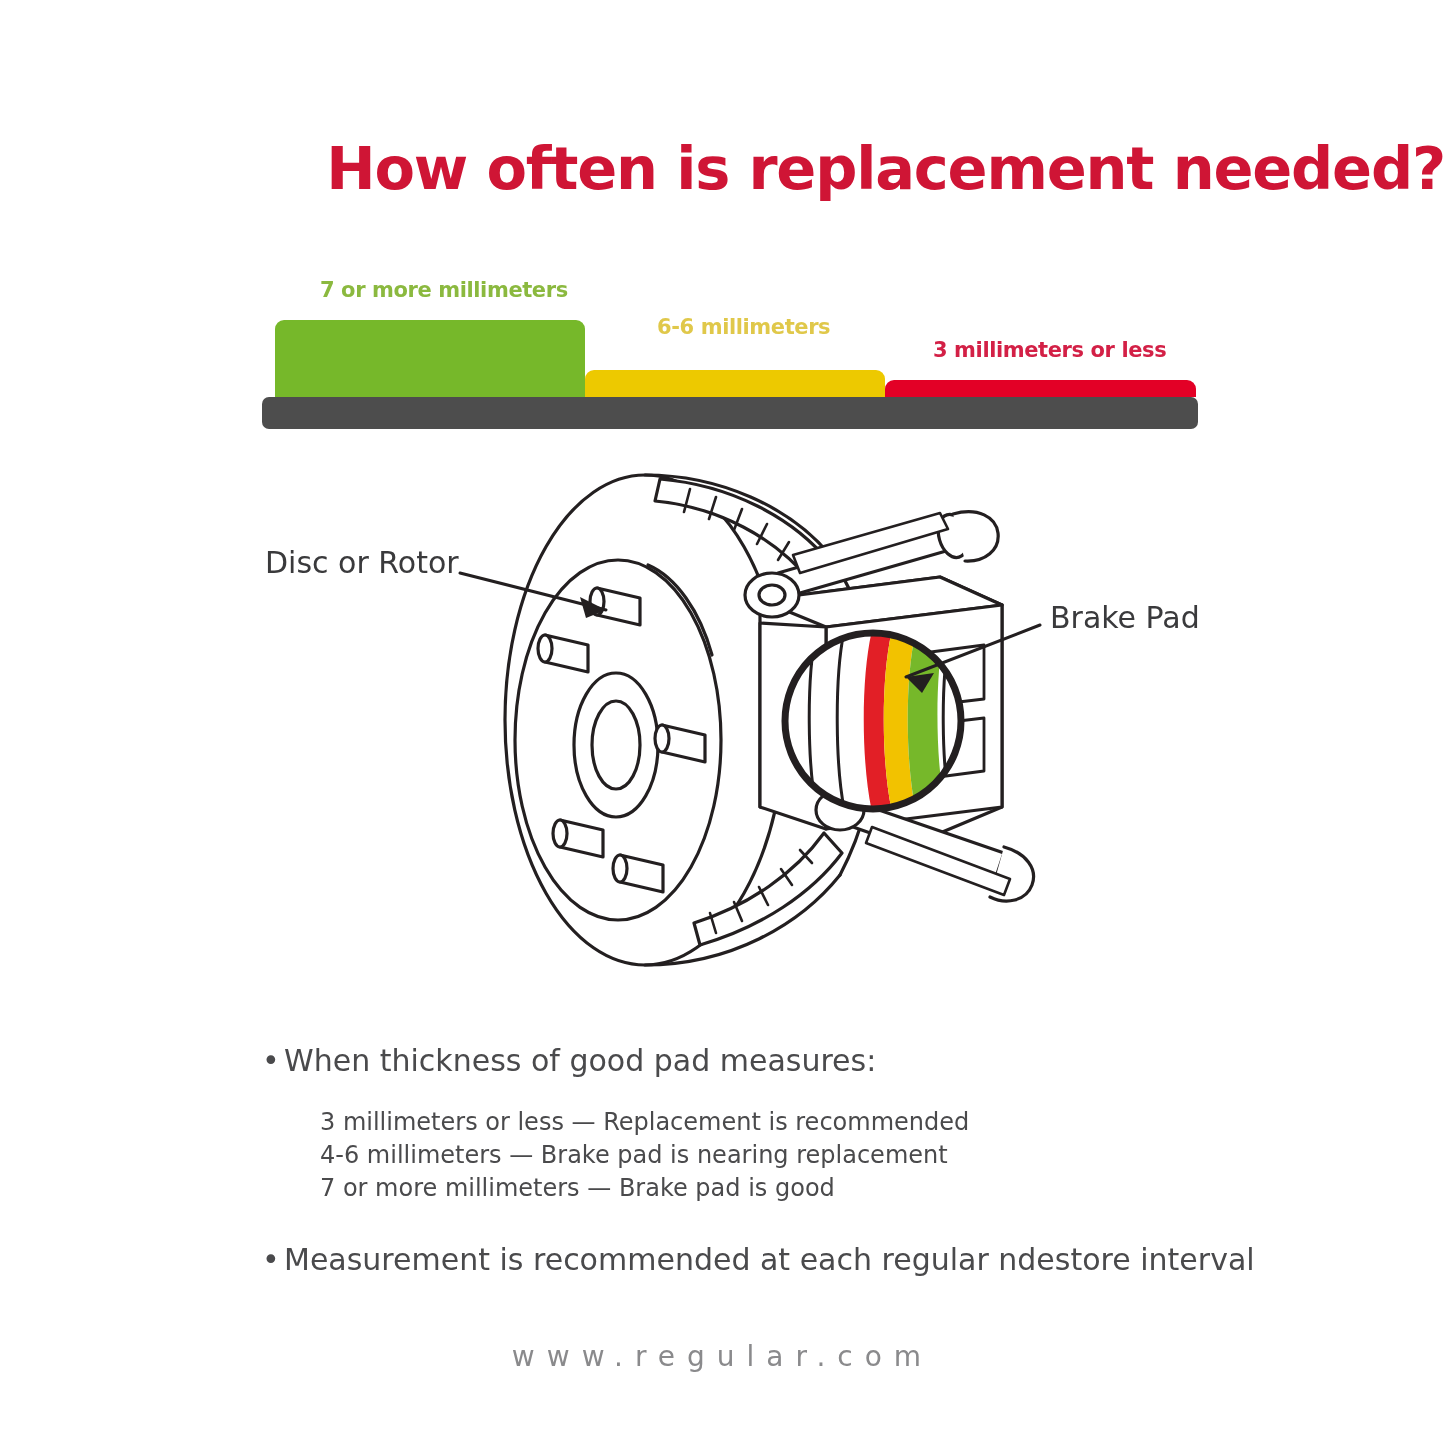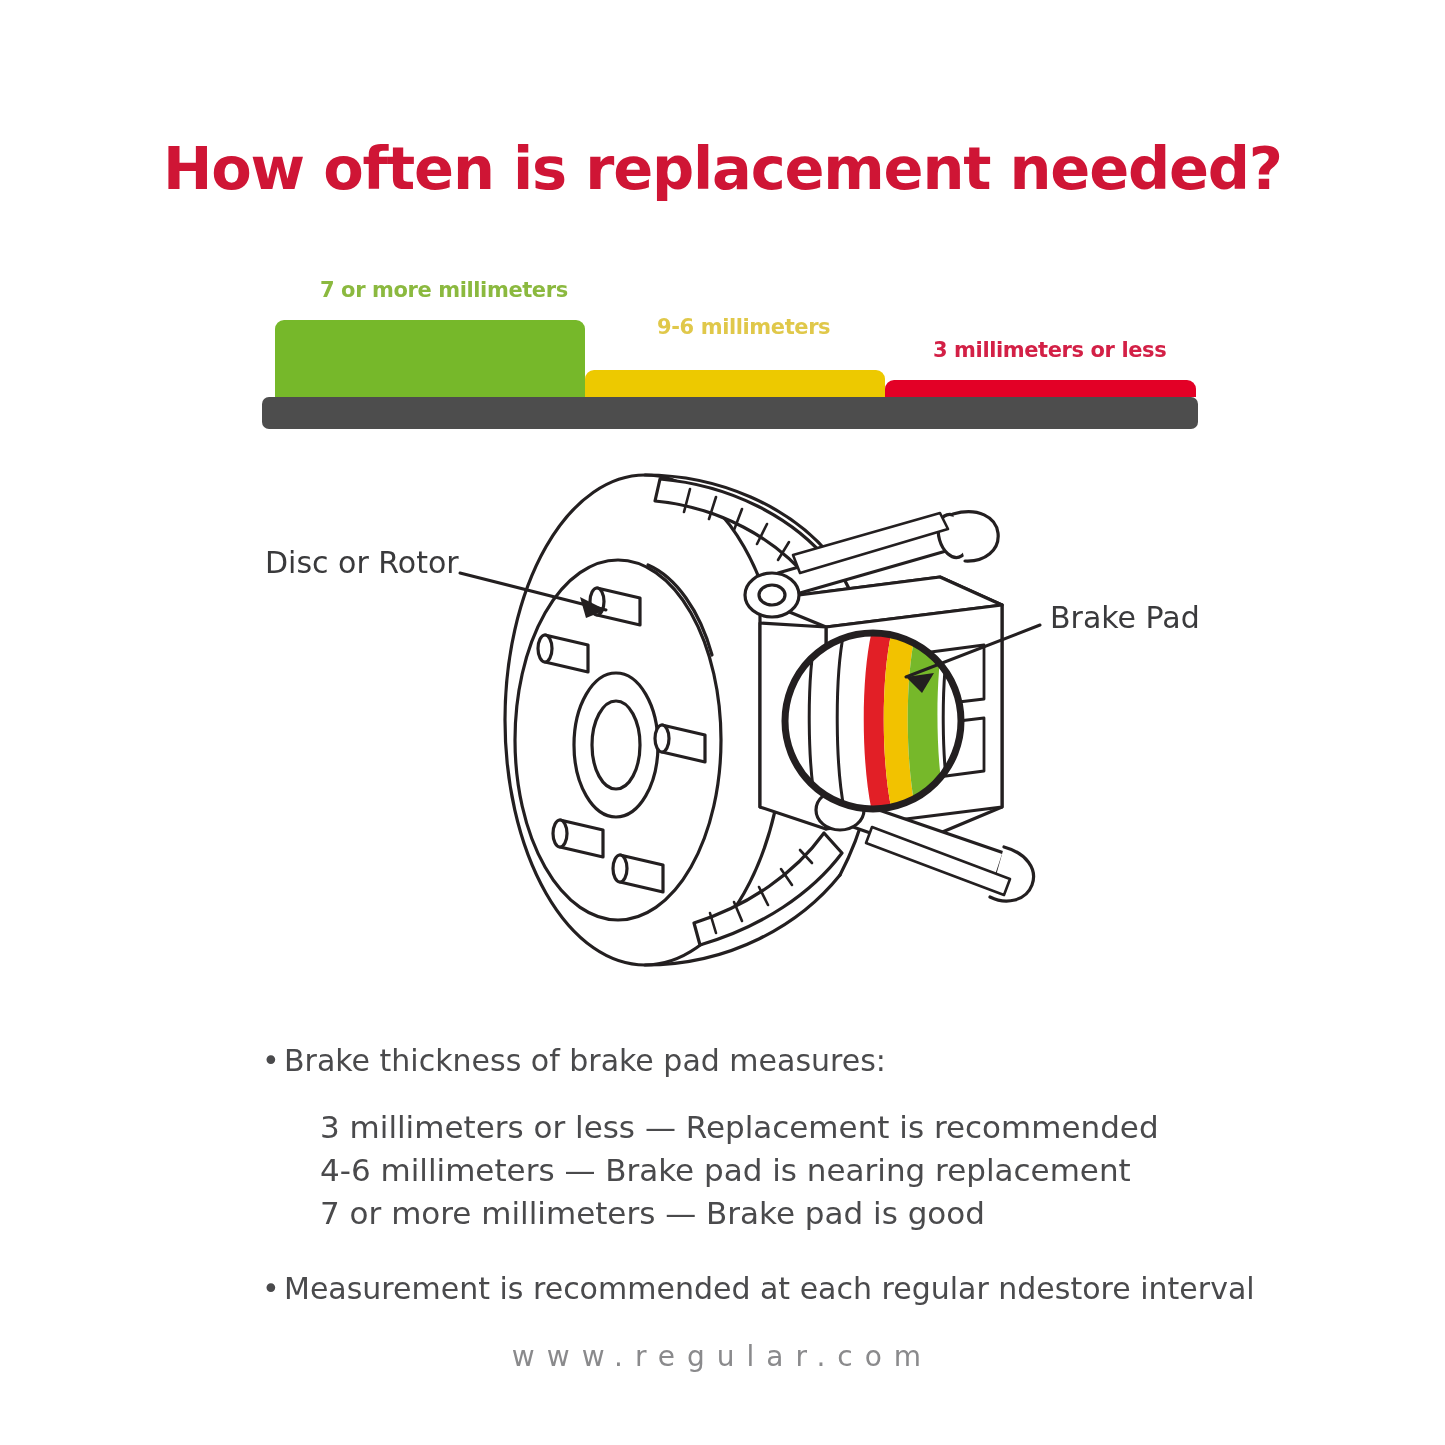--- a/index.html
+++ b/index.html
@@ -18,21 +18,21 @@
     background: #ffffff;
     overflow: hidden;
   }
 
   
   #title {
     position: absolute;
     left: 0;
     top: 134px;
     width: 1445px;
-    text-align: center;
+    text-align: right;
     font-family: "DejaVu Sans", sans-serif;
     font-weight: bold;
     font-size: 59px;
     letter-spacing: -1.2px;
     color: #cf1535;
     white-space: nowrap;
   }
 
   
   #chart {
@@ -93,21 +93,21 @@
   }
   .bullet-dot {
     display: inline-block;
     width: 22px;
     color: #4a4a4c;
   }
   .sub-list {
     margin: 30px 0 0 58px;
   }
   .sub-line {
-    font-size: 31px;
+    font-size: 24px;
     line-height: 1.38;
     white-space: nowrap;
     margin: 0;
   }
   #bullet-two {
     margin-top: 40px;
   }
 
   
   #footer {
@@ -128,21 +128,21 @@
 
 <div id="page">
 
   <div id="title">How often is replacement needed?</div>
 
   <div id="chart">
 
     <div class="bar-label" style="left:308px; top:18px; color:#8bb93f;">7 or more millimeters</div>
     <div class="bar" style="left:263px; top:60px; width:310px; height:77px; background:#76b82a;"></div>
 
-    <div class="bar-label" style="left:645px; top:55px; color:#e0c84a;">9-6 millimeters</div>
+    <div class="bar-label" style="left:645px; top:55px; color:#e0c84a;">6-6 millimeters</div>
     <div class="bar" style="left:573px; top:110px; width:300px; height:27px; background:#edc900;"></div>
 
     <div class="bar-label" style="left:921px; top:78px; color:#d32046;">3 millimeters or less</div>
     <div class="bar" style="left:873px; top:120px; width:311px; height:17px; background:#e30026;"></div>
 
     <div id="base-bar" style="left:250px; top:137px; width:936px; height:32px; background:#4d4d4d;"></div>
   </div>
 
   <div id="diagram">
 
@@ -267,21 +267,21 @@
           <path d="M1040 170 L 906 222" fill="none"></path>
           <path d="M906 222 L 934 218 L 922 238 Z" fill="#231f20" stroke="none"></path>
         </g>
       </g>
     </svg>
   </div>
 
   <div id="body-copy">
 
     <p class="bullet-line">
-      <span class="bullet-dot">•</span><span>Brake thickness of brake pad measures:</span>
+      <span class="bullet-dot">•</span><span>When thickness of good pad measures:</span>
     </p>
 
     <div class="sub-list">
       <p class="sub-line">3 millimeters or less — Replacement is recommended</p>
       <p class="sub-line">4-6 millimeters — Brake pad is nearing replacement</p>
       <p class="sub-line">7 or more millimeters — Brake pad is good</p>
     </div>
 
     <p class="bullet-line" id="bullet-two">
       <span class="bullet-dot">•</span><span>Measurement is recommended at each regular ndestore interval</span>

